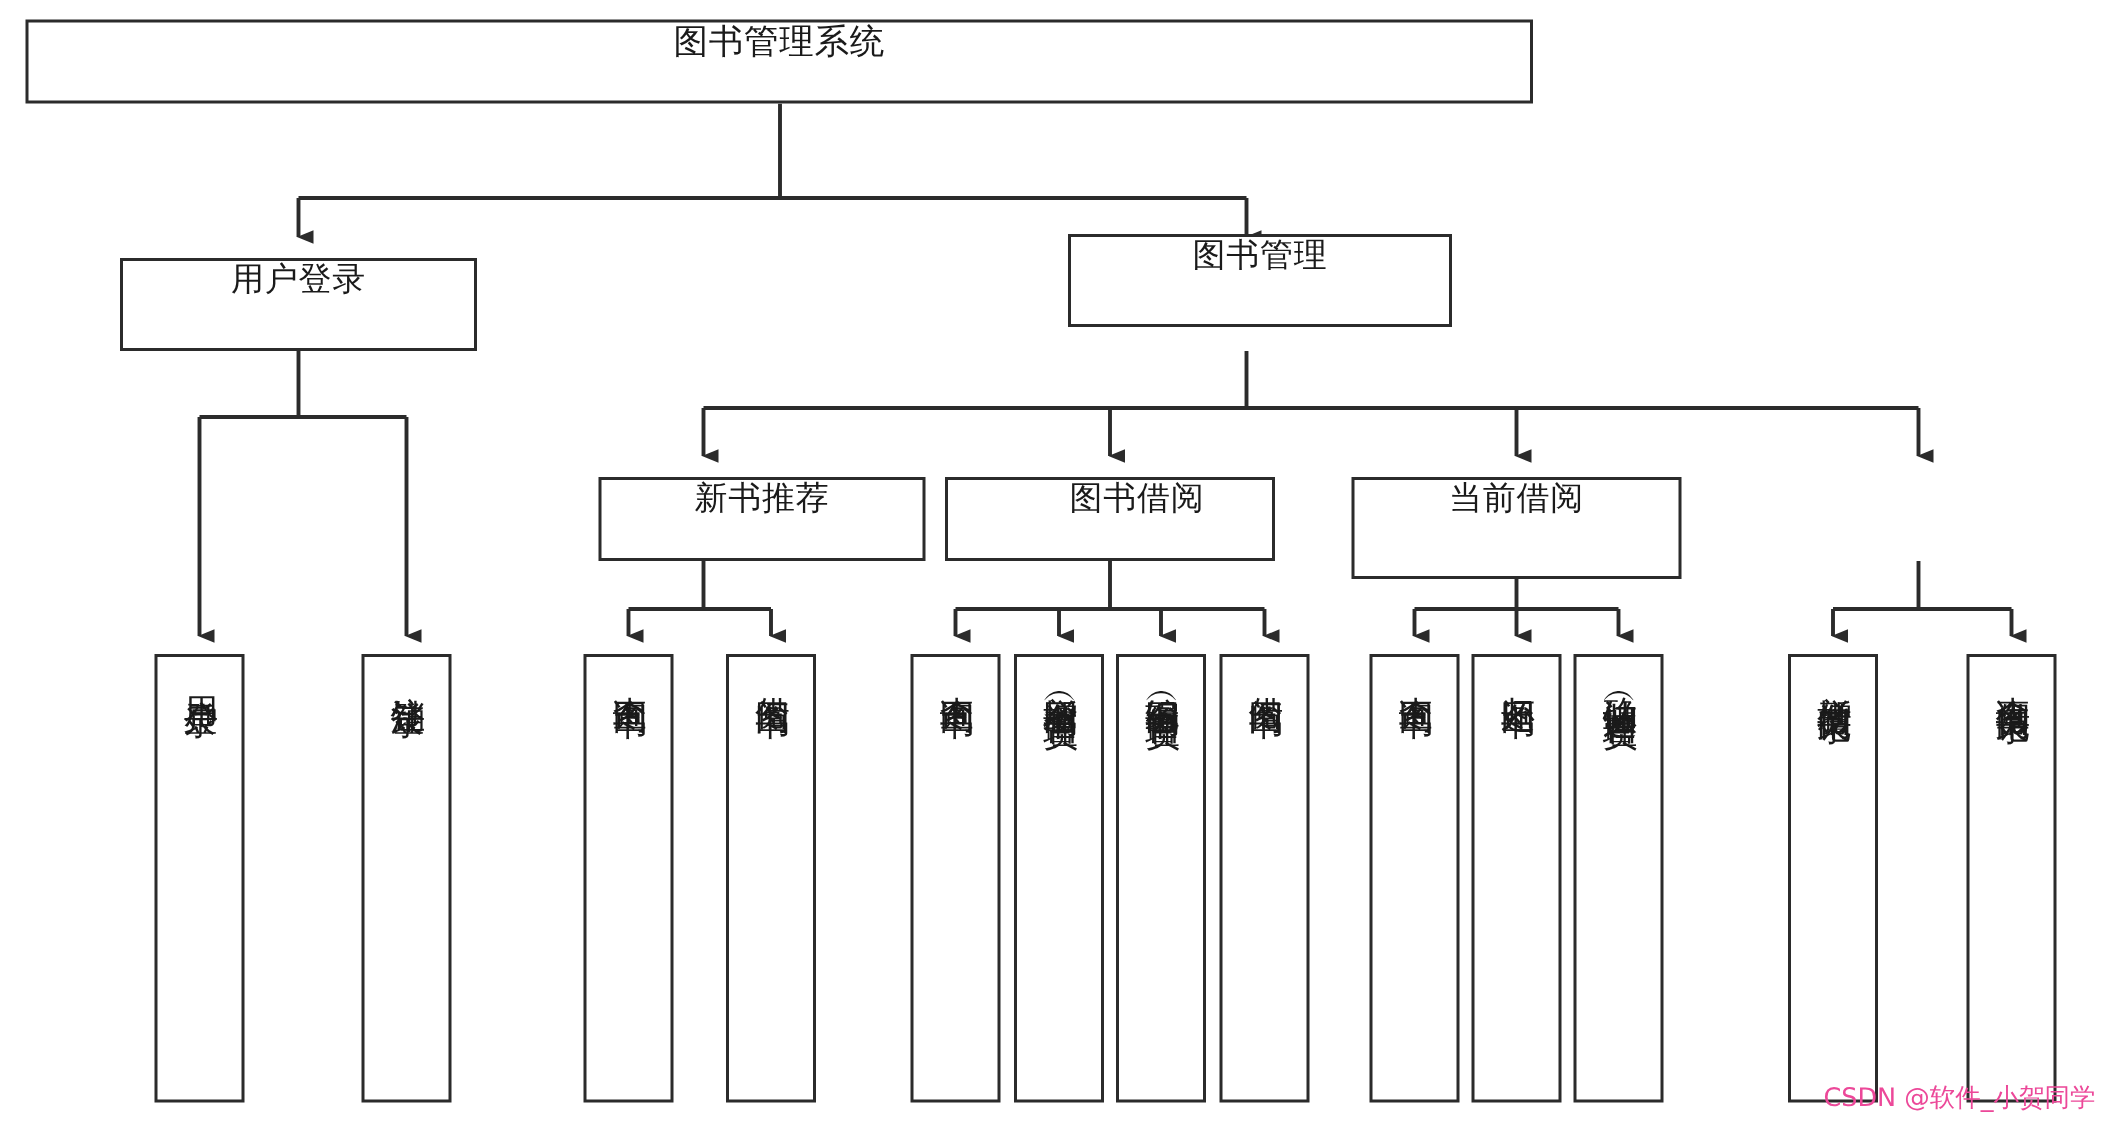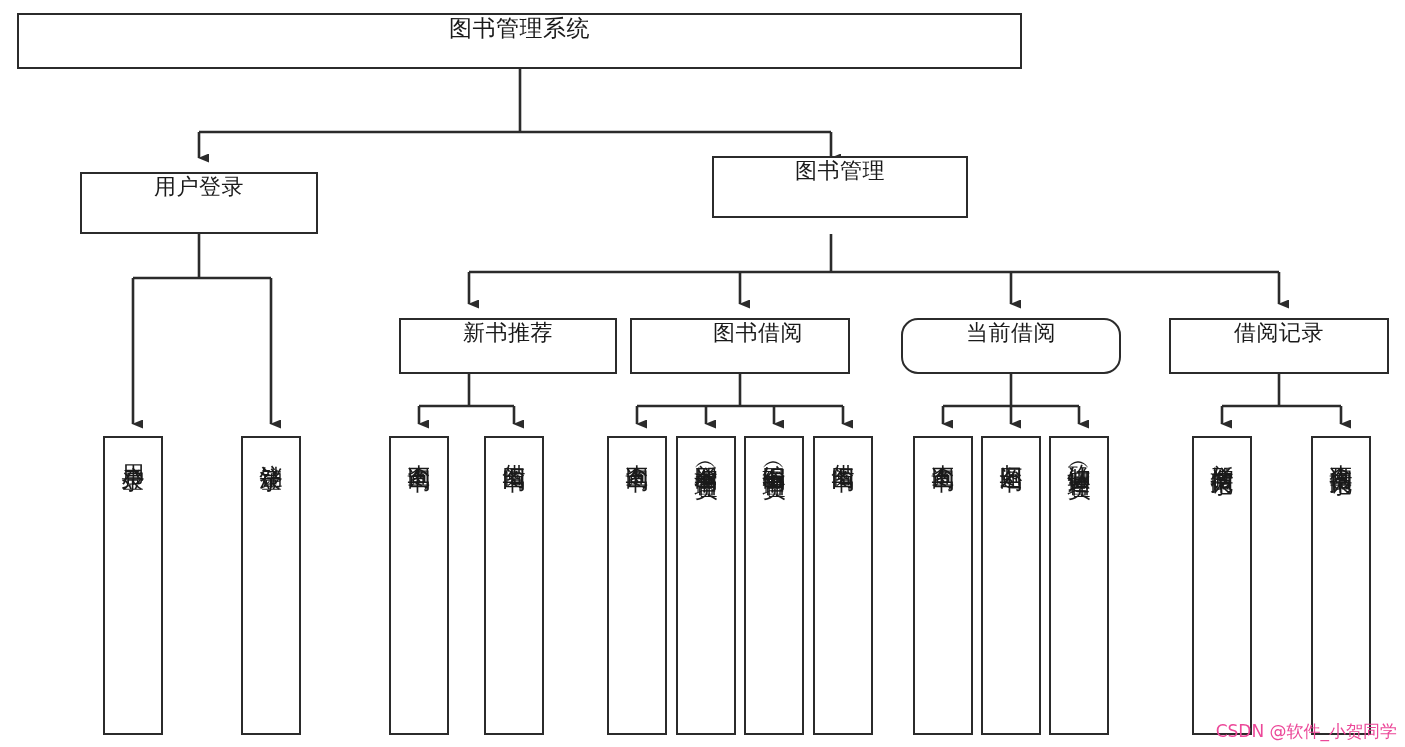--- a/index.html
+++ b/index.html
@@ -142,27 +142,24 @@
   </div>
 
   <div class="node node-h" style="left:360px; top:318px; width:218px; height:56px;margin-left:39px;">
     <span class="node-label">新书推荐</span>
   </div>
 
   <div class="node node-h" style="left:630px; top:318px; width:220px; height:56px;padding-left:36px;">
     <span class="node-label">图书借阅</span>
   </div>
 
-  <div class="node node-h" style="left:901px; top:318px; width:220px; height:56px;border-radius:17px;">
+  <div class="node node-h" style="left:901px; top:318px; width:220px; height:68px;">
     <span class="node-label">当前借阅</span>
   </div>
 
-  <div class="node node-h" style="left:1169px; top:318px; width:220px; height:56px;">
-    <span class="node-label">借阅记录</span>
-  </div>
 
   <div class="node node-v" style="left:103px; top:436px; width:60px; height:299px;">
     <span class="node-label">用户登录</span>
   </div>
 
   <div class="node node-v" style="left:241px; top:436px; width:60px; height:299px;">
     <span class="node-label">注销登录</span>
   </div>
 
   <div class="node node-v" style="left:389px; top:436px; width:60px; height:299px;">

